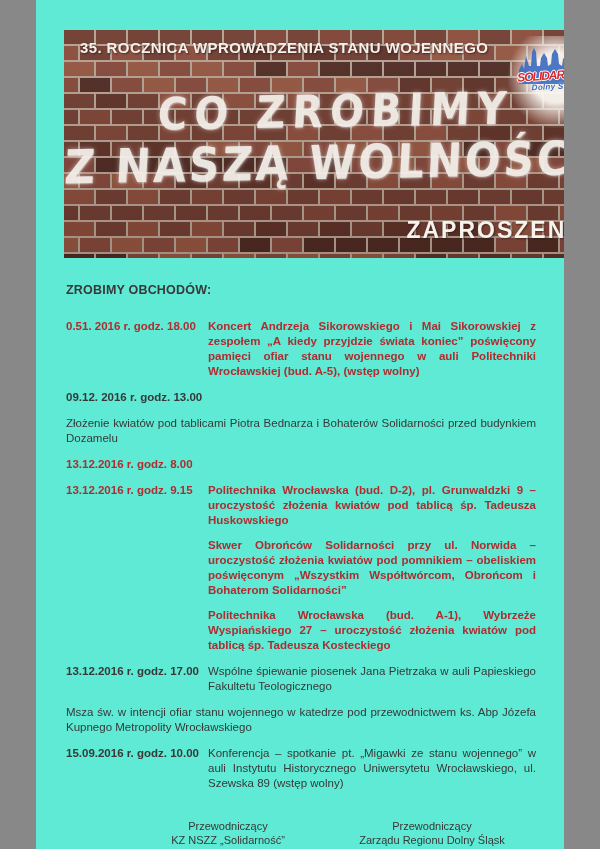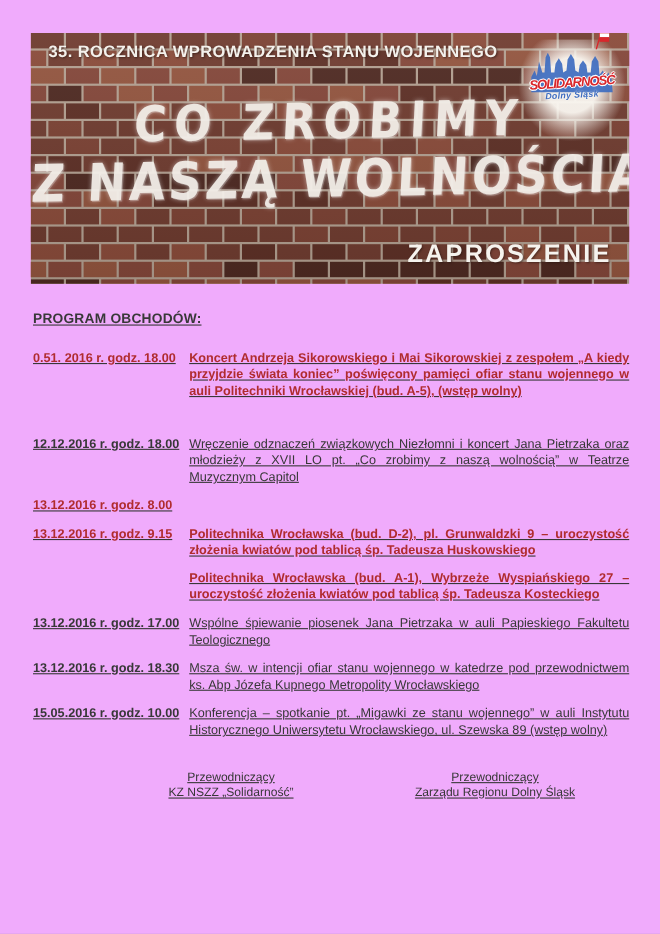--- a/index.html
+++ b/index.html
@@ -1,20 +1,19 @@
 <!DOCTYPE html>
 <html style="--mortar: #b3a091; --chalk: #f3efe9; --logo-red: #d9262b; --logo-blue: #3e6cc0; --red: #b02c2f; --ink: #383838;"><head>
 <meta charset="utf-8">
 <style>
   html,body{margin:0;padding:0;background:#888;}
   .page{
-    position:relative;width:600px;height:849px;margin:0 auto;background:#f0abfc;
+    position:relative;width:528px;height:849px;margin:0 auto;background:#5eead4;
     font-family:"Liberation Sans","DejaVu Sans",sans-serif;overflow:hidden;
     color:var(--ink,#383838);
-    text-decoration:underline;
   }
   
   .banner{
     position:relative;margin:30px 28px 0 28px;width:544px;height:228px;
     background:var(--mortar,#b3a091);overflow:hidden;
   }
   .brick-rows{position:absolute;inset:0;}
   .brick-row{display:flex;gap:2px;margin-bottom:2px;}
   .brick{width:30px;height:14px;flex:0 0 30px;}
   .banner-shade{position:absolute;inset:0;background:linear-gradient(180deg,rgba(255,255,255,.05),rgba(0,0,0,.10));pointer-events:none;}
@@ -387,70 +386,68 @@
 
     <div class="graffiti">
       <div class="line l1">CO ZROBIMY</div>
       <div class="line l2">Z NASZĄ WOLNOŚCIĄ?</div>
     </div>
 
     <div class="invitation">ZAPROSZENIE</div>
   </div>
 
   <div class="program">
-    <p class="program-heading">PROGRAM OBCHODÓW:</p>
+    <p class="program-heading">ZROBIMY OBCHODÓW:</p>
 
     <div class="entry red">
       <div class="date">0.51. 2016 r. godz. 18.00</div>
       <div class="desc">
         <p>Koncert Andrzeja Sikorowskiego i Mai Sikorowskiej z zespołem „A kiedy przyjdzie świata koniec” poświęcony pamięci ofiar stanu wojennego w auli Politechniki Wrocławskiej (bud. A-5), (wstęp wolny)</p>
       </div>
     </div>
 
     <div class="entry black">
+      <div class="date">09.12. 2016 r. godz. 13.00</div>
     </div>
 
     <div class="entry black">
-    </div>
-
-    <div class="entry black">
-      <div class="date">12.12.2016 r. godz. 18.00</div>
-      <div class="desc">
-        <p>Wręczenie odznaczeń związkowych Niezłomni i koncert Jana Pietrzaka oraz młodzieży z XVII LO pt. „Co zrobimy z naszą wolnością” w Teatrze Muzycznym Capitol</p>
-      </div>
-    </div>
+      <div class="desc">
+        <p>Złożenie kwiatów pod tablicami Piotra Bednarza i Bohaterów Solidarności przed budynkiem Dozamelu</p>
+      </div>
+    </div>
+
 
     <div class="entry red">
       <div class="date">13.12.2016 r. godz. 8.00</div>
     </div>
 
     <div class="entry red">
       <div class="date">13.12.2016 r. godz. 9.15</div>
       <div class="desc">
         <p>Politechnika Wrocławska (bud. D-2), pl. Grunwaldzki 9 – uroczystość złożenia kwiatów pod tablicą śp. Tadeusza Huskowskiego</p>
+        <p>Skwer Obrońców Solidarności przy ul. Norwida – uroczystość złożenia kwiatów pod pomnikiem – obeliskiem poświęconym „Wszystkim Współtwórcom, Obrońcom i Bohaterom Solidarności”</p>
         <p>Politechnika Wrocławska (bud. A-1), Wybrzeże Wyspiańskiego 27 – uroczystość złożenia kwiatów pod tablicą śp. Tadeusza Kosteckiego</p>
       </div>
     </div>
 
     <div class="entry black">
       <div class="date">13.12.2016 r. godz. 17.00</div>
       <div class="desc">
         <p>Wspólne śpiewanie piosenek Jana Pietrzaka w auli Papieskiego Fakultetu Teologicznego</p>
       </div>
     </div>
 
     <div class="entry black">
-      <div class="date">13.12.2016 r. godz. 18.30</div>
       <div class="desc">
         <p>Msza św. w intencji ofiar stanu wojennego w katedrze pod przewodnictwem ks. Abp Józefa Kupnego Metropolity Wrocławskiego</p>
       </div>
     </div>
 
     <div class="entry black">
-      <div class="date">15.05.2016 r. godz. 10.00</div>
+      <div class="date">15.09.2016 r. godz. 10.00</div>
       <div class="desc">
         <p>Konferencja – spotkanie pt. „Migawki ze stanu wojennego” w auli Instytutu Historycznego Uniwersytetu Wrocławskiego, ul. Szewska 89 (wstęp wolny)</p>
       </div>
     </div>
   </div>
 
   <div class="signatures">
     <div class="sig">
       <span class="line">Przewodniczący</span>
       <span class="line">KZ NSZZ „Solidarność”</span>

